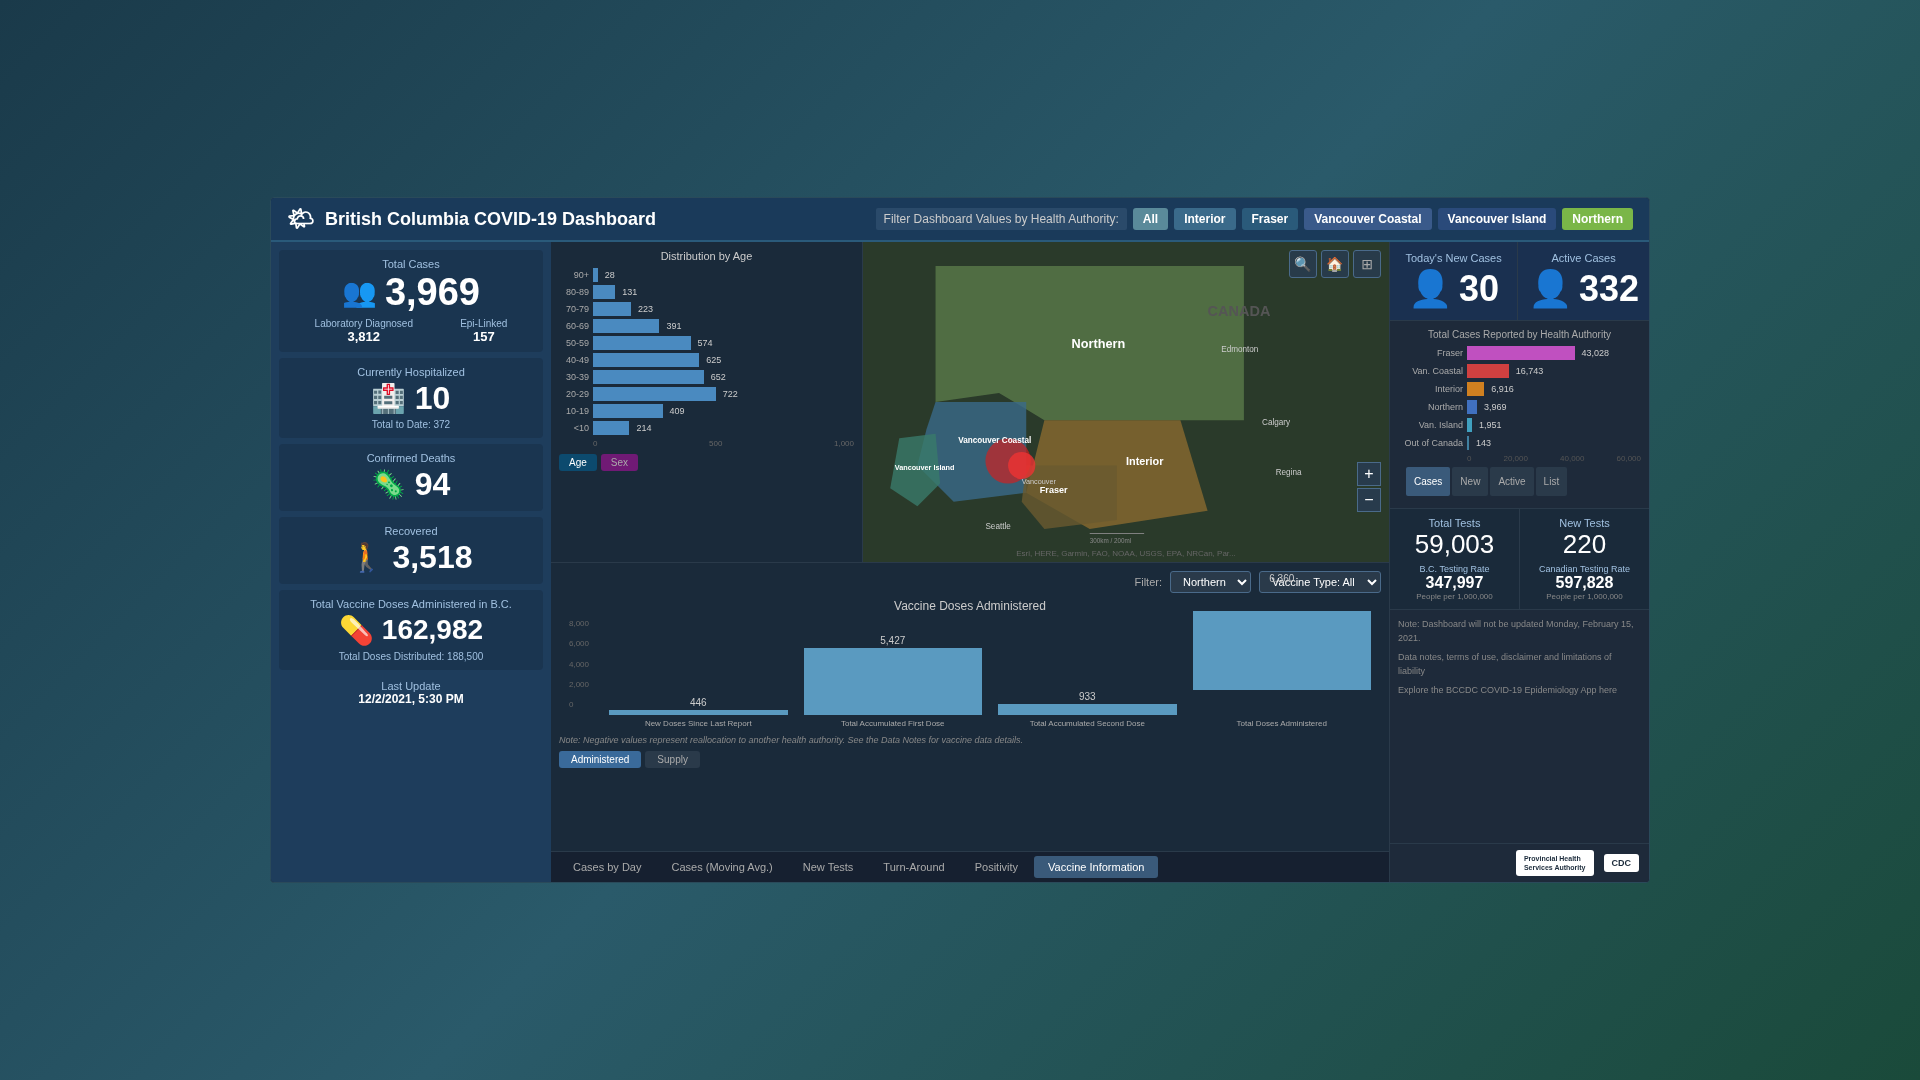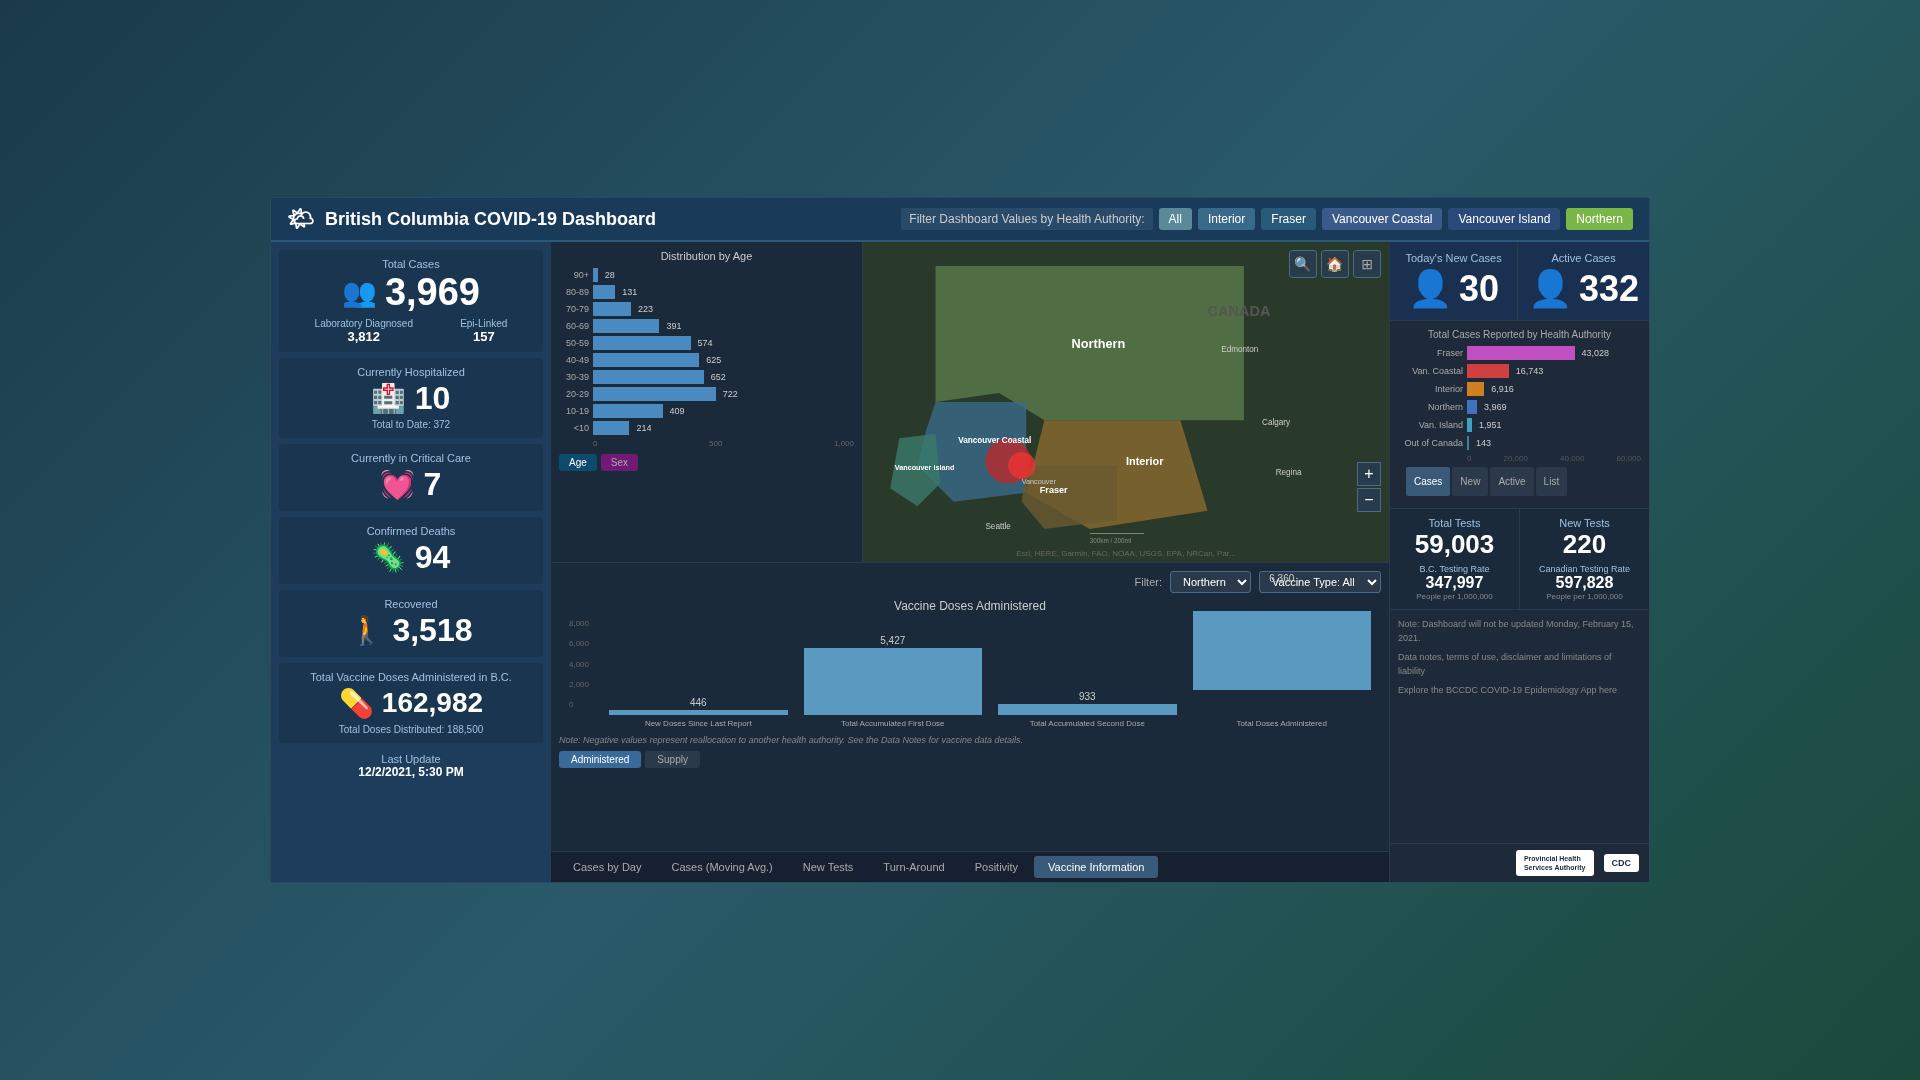--- a/index.html
+++ b/index.html
@@ -50,21 +50,21 @@
       background: #2a4a6a;
       padding: 4px 8px;
       border-radius: 2px;
     }
     .filter-btn {
       padding: 4px 10px;
       border-radius: 3px;
       border: none;
       font-size: 12px;
       cursor: pointer;
-      font-weight: 400;
+      font-weight: 700;
     }
     .filter-btn.active { background: #7ab648; color: white; }
     .filter-btn.all { background: #5a8a9a; color: white; }
     .filter-btn.interior { background: #3a6a8a; color: white; }
     .filter-btn.fraser { background: #2a5a7a; color: white; }
     .filter-btn.vancoastal { background: #3a5a8a; color: white; }
     .filter-btn.vanisland { background: #2a4a7a; color: white; }
     .filter-btn.northern { background: #7ab648; color: white; }
     
     .main-content {
@@ -285,21 +285,21 @@
     .ha-tab {
       padding: 9px 8px; font-size: 10px; border-radius: 2px; cursor: pointer; border: none;
     }
     .ha-tab.active { background: #3a5a7a; color: white; }
     .ha-tab.inactive { background: #2a3a4a; color: #aaa; }
     
     .tests-section { display: flex; border-bottom: 1px solid #2a3a4a; }
     .test-stat { flex: 1; background: #1a2a3a; padding: 8px; text-align: center; border-right: 1px solid #2a3a4a; }
     .test-stat:last-child { border-right: none; }
     .test-label { color: #a0c0e0; font-size: 11px; }
-    .test-value { color: white; font-size: 26px; font-weight: 700; }
+    .test-value { color: white; font-size: 26px; font-weight: 400; }
     .test-sub-label { color: #a0c0e0; font-size: 9px; }
     .test-sub-value { color: white; font-size: 16px; font-weight: 600; }
     .test-note { color: #888; font-size: 8px; }
     
     .note-section { padding: 8px; color: #888; font-size: 9px; line-height: 1.5; flex: 1; overflow: hidden; }
     
     .footer-logos {
       display: flex;
       justify-content: flex-end;
       align-items: center;
@@ -353,27 +353,20 @@
 
       <div class="stat-card">
         <div class="stat-label">Currently Hospitalized</div>
         <div style="display:flex;align-items:center;justify-content:center;gap:8px;">
           <span class="stat-icon">🏥</span>
           <span class="stat-value">10</span>
         </div>
         <div class="stat-note">Total to Date: 372</div>
       </div>
 
-      <div class="stat-card">
-        <div class="stat-label">Currently in Critical Care</div>
-        <div style="display:flex;align-items:center;justify-content:center;gap:8px;">
-          <span class="stat-icon">💓</span>
-          <span class="stat-value">7</span>
-        </div>
-      </div>
 
       <div class="stat-card">
         <div class="stat-label">Confirmed Deaths</div>
         <div style="display:flex;align-items:center;justify-content:center;gap:8px;">
           <span class="stat-icon">🦠</span>
           <span class="stat-value">94</span>
         </div>
       </div>
 
       <div class="stat-card">

